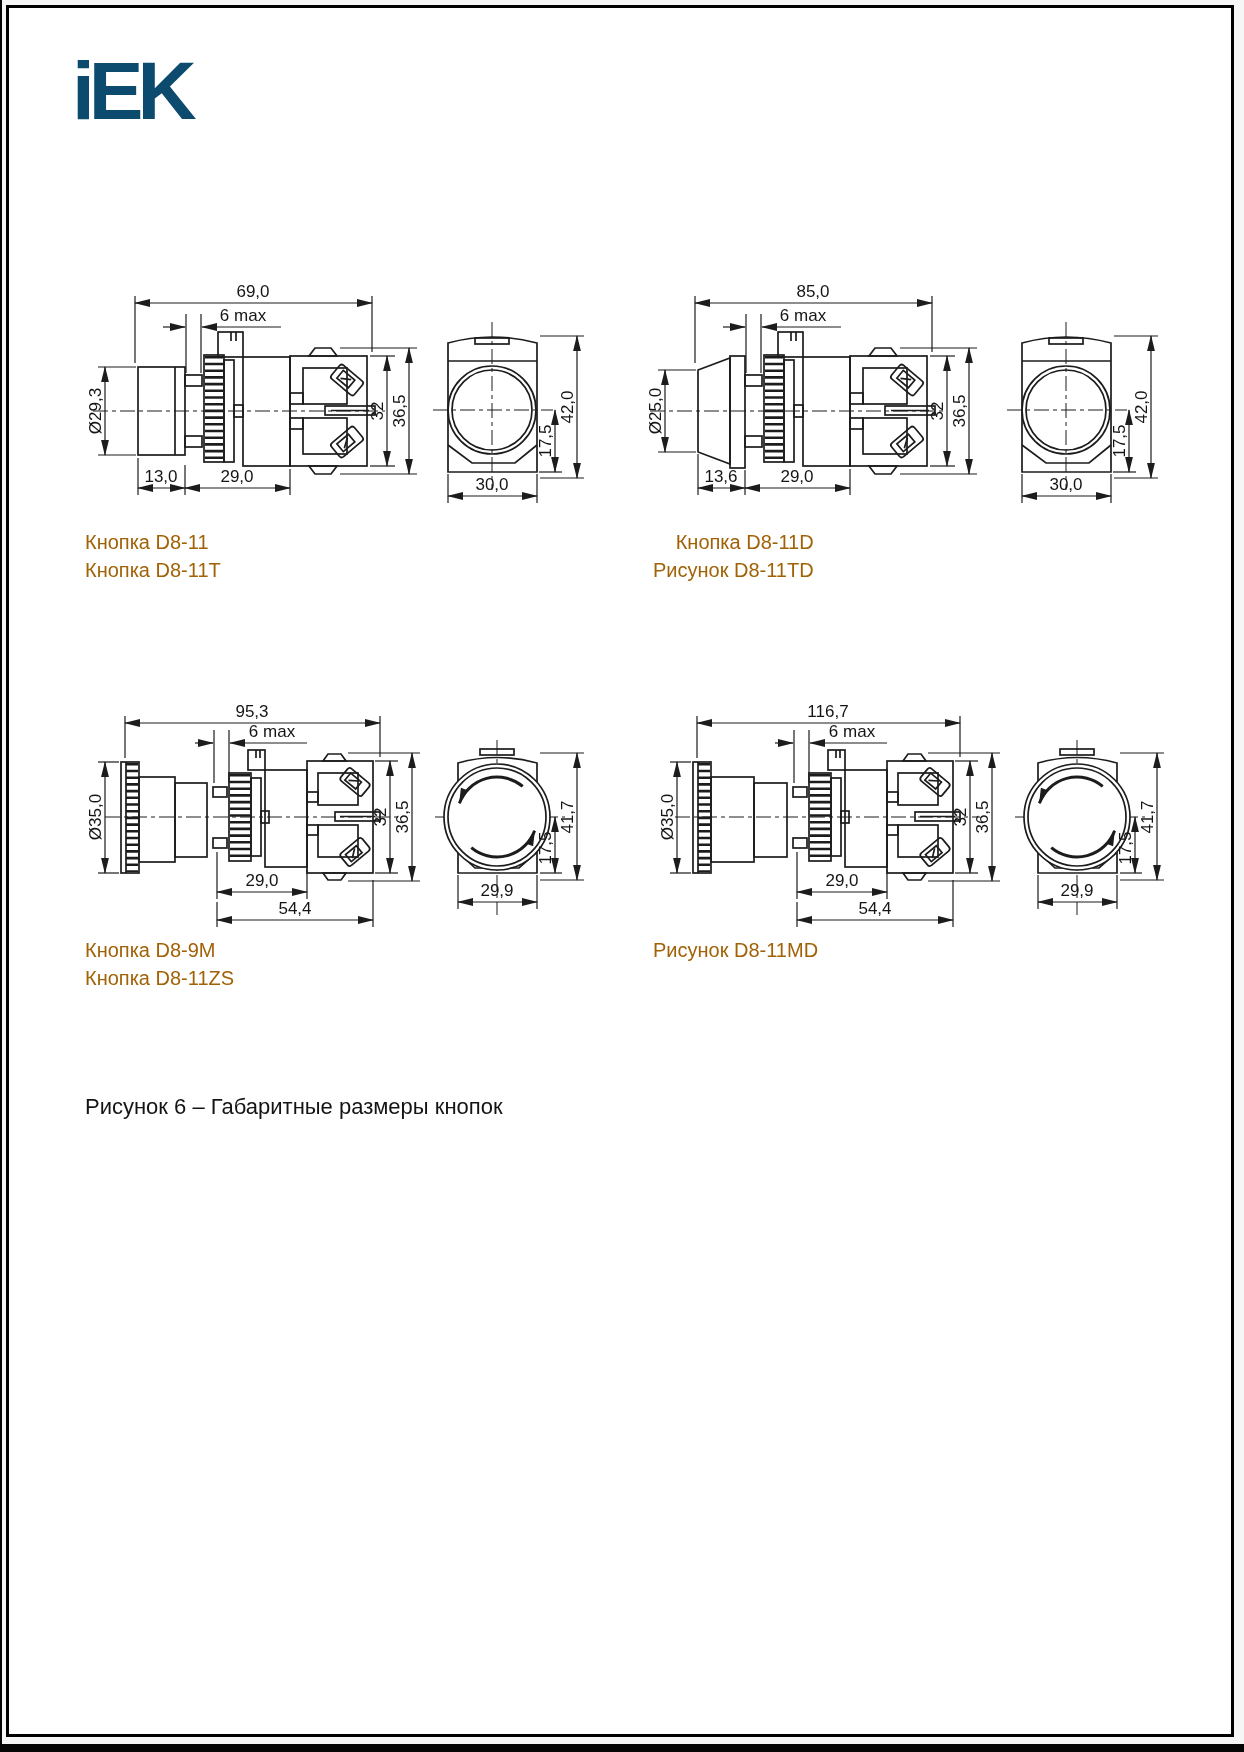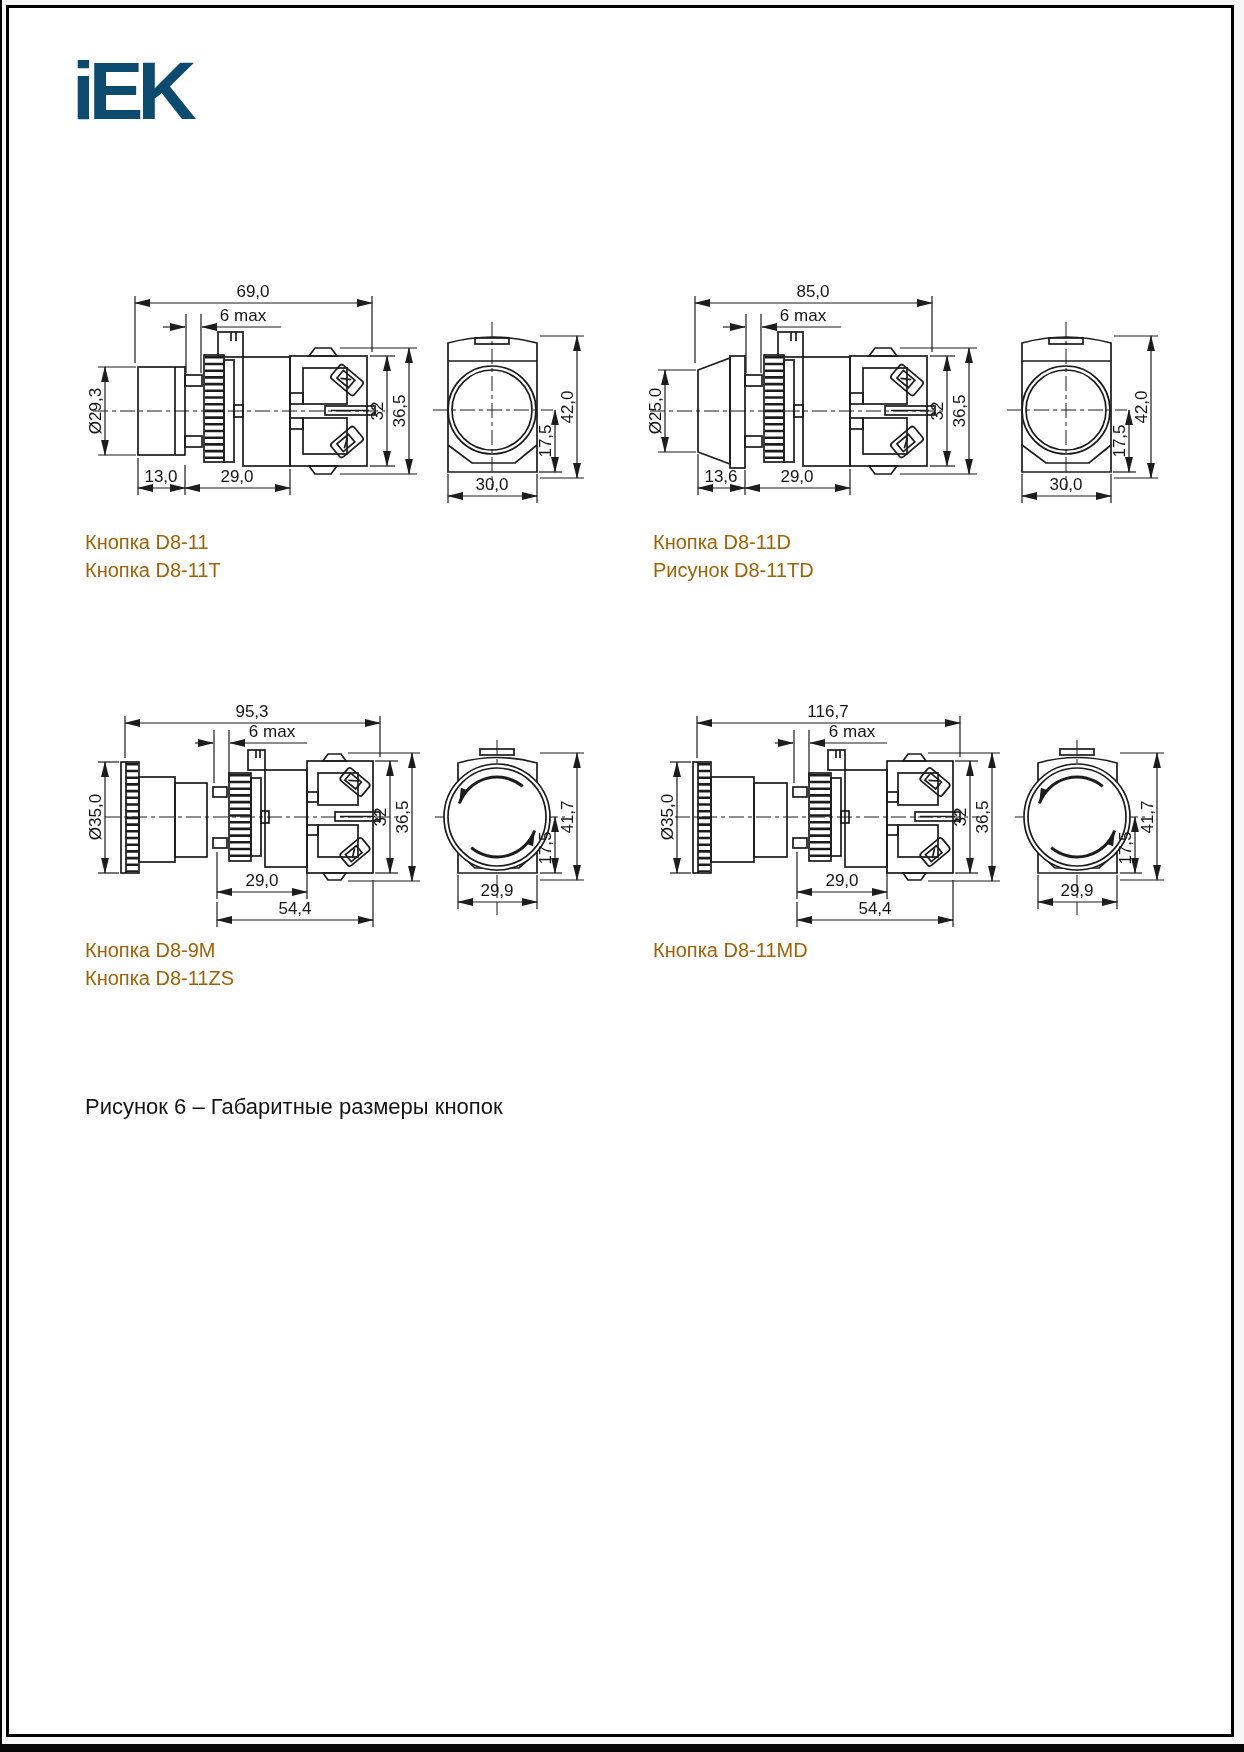--- a/index.html
+++ b/index.html
@@ -17,21 +17,21 @@
     position:absolute; left:72px; top:44px; font-size:82px; font-weight:bold;
     letter-spacing:-6px; color:#0c4a6e;
   }
   svg.fig { position:absolute; overflow:visible; }
   #figA { left:85px;  top:248px; }
   #figB { left:590px; top:248px; }
   #figC { left:85px;  top:680px; }
   #figD { left:610px; top:680px; }
   .figlabel { position:absolute; font-size:20px; line-height:28px; color:#a16207; }
   #labA { left:85px;  top:528px; }
-  #labB { left:653px; top:528px; }
+  #labB { left:653px; top:528px;text-align:right; }
   #labC { left:85px;  top:936px; }
   #labD { left:653px; top:936px; }
   .caption { position:absolute; left:85px; top:1094px; font-size:22px; color:#141414; }
 
   
   .s  { fill:none; stroke:#1c1c1c; stroke-width:1.7; }
   .sw { fill:#fff; stroke:#1c1c1c; stroke-width:1.7; }
   .d  { fill:none; stroke:#1c1c1c; stroke-width:1.2; }
   .cl { fill:none; stroke:#1c1c1c; stroke-width:1; stroke-dasharray:15 4 4 4; }
   .kn { fill:none; stroke:#1c1c1c; stroke-dasharray:2.6 4.1; }
@@ -472,18 +472,18 @@
 </div>
 <div id="labB" class="figlabel">
   <div>Кнопка D8-11D</div>
   <div>Рисунок D8-11TD</div>
 </div>
 <div id="labC" class="figlabel">
   <div>Кнопка D8-9M</div>
   <div>Кнопка D8-11ZS</div>
 </div>
 <div id="labD" class="figlabel">
-  <div>Кнопка D8-11MD</div>
+  <div>Рисунок D8-11MD</div>
 </div>
 
 <div class="caption">Рисунок 6 – Габаритные размеры кнопок</div>
 
 <div class="edge-bottom"></div>
 
 </body></html>

